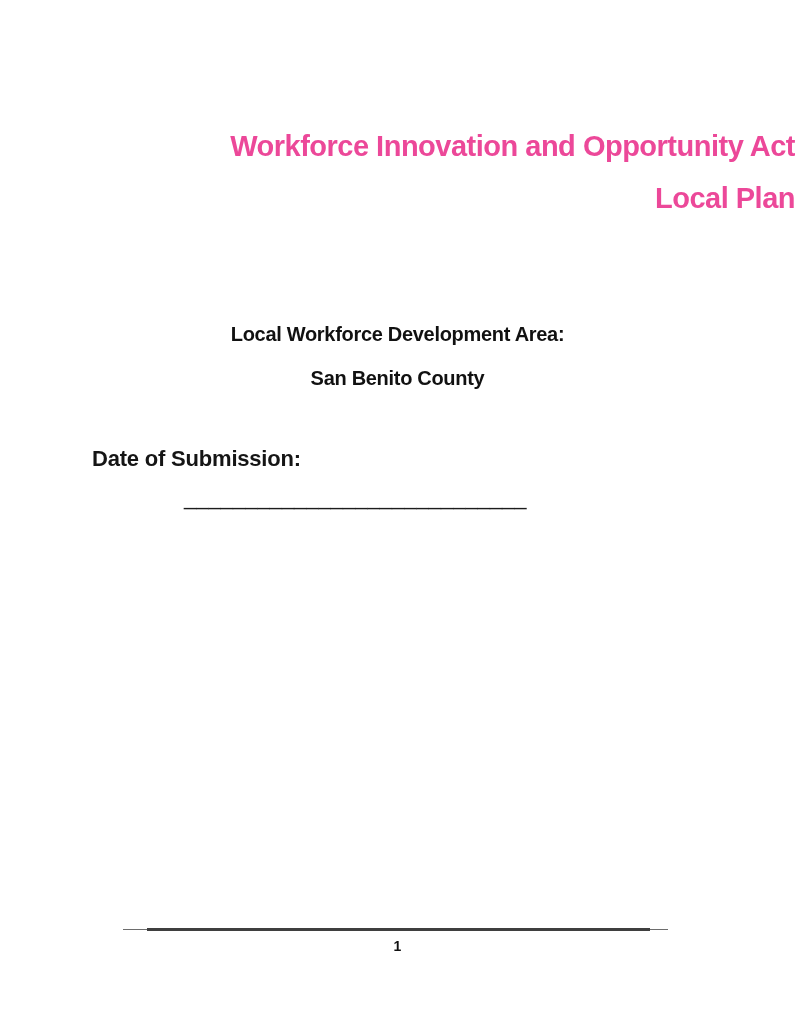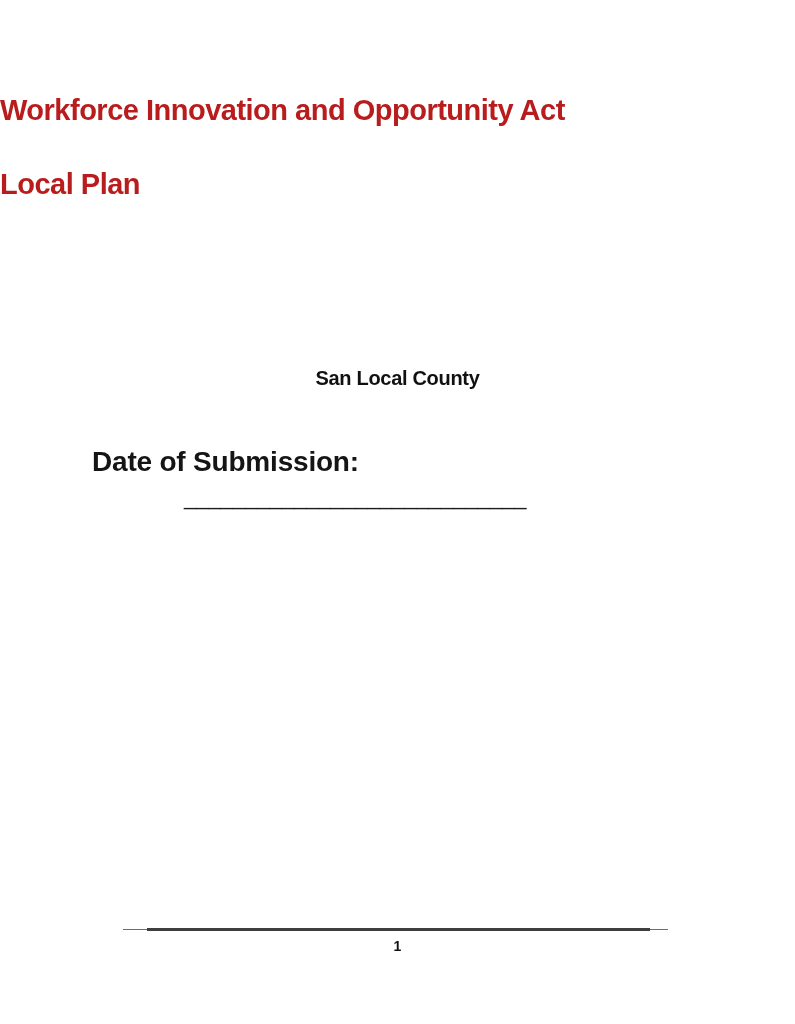--- a/index.html
+++ b/index.html
@@ -13,48 +13,49 @@
     height: 1024px;
     background: #ffffff;
     overflow: hidden;
     font-family: "Liberation Sans", sans-serif;
     color: #1c1c1c;
   }
   .title {
     position: absolute;
     left: 0;
     width: 100%;
-    text-align: left;
-    color: #b91c1c;
+    text-align: right;
+    color: #ec4899;
     font-weight: 700;
     font-size: 29px;
     line-height: 1;
     letter-spacing: -0.5px;
+    margin-top: 36px;
   }
   .t1 { top: 96px; }
-  .t2 { top: 170px; }
+  .t2 { top: 148px; }
   .t3 { top: 225px; }
   .subtitle {
     position: absolute;
     left: 0;
     width: 100%;
     text-align: center;
     color: #111111;
     font-weight: 700;
     font-size: 20px;
     line-height: 1;
     letter-spacing: -0.3px;
   }
   .s1 { top: 324px; }
   .s2 { top: 368px; }
   .date-label {
     position: absolute;
     top: 448px;
     left: 92px;
-    font-size: 28px;
+    font-size: 22px;
     font-weight: 600;
     line-height: 1;
     color: #151515;
     letter-spacing: -0.2px;
   }
   .date-blank {
     position: absolute;
     top: 487px;
     left: 137px;
     font-size: 22px;
@@ -95,22 +96,23 @@
 </head>
 <body>
 
 <div class="page">
 
   <div class="title t1">Workforce Innovation and Opportunity Act</div>
 
   <div class="title t2">Local Plan</div>
 
 
+  <div class="subtitle s1">Local Workforce Development Area:</div>
 
-  <div class="subtitle s2">San Local County</div>
+  <div class="subtitle s2">San Benito County</div>
 
   <div class="date-label">Date of Submission:</div>
 
   <div class="date-blank">____________________________</div>
 
   <div class="footer-rule-thin"></div>
 
   <div class="footer-rule-thick"></div>
 
   <div class="page-number">1</div>

